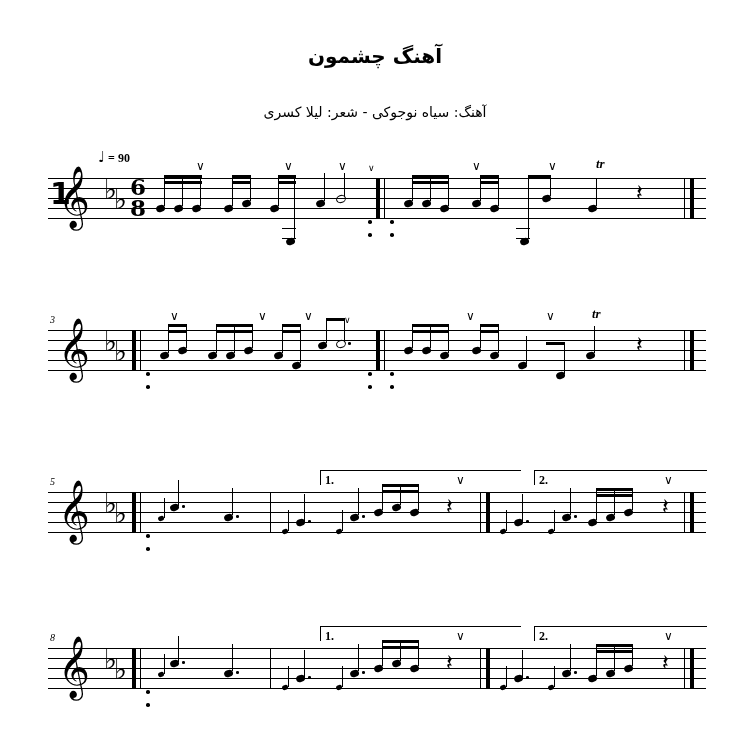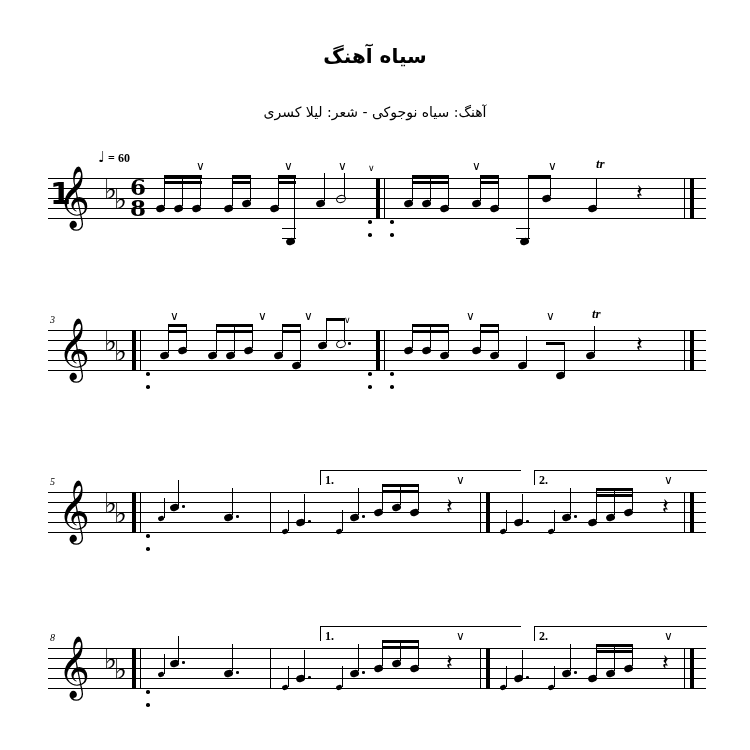--- a/index.html
+++ b/index.html
@@ -102,28 +102,28 @@
     position:absolute;left:4px;top:2px;
     font-family:"Liberation Serif", serif;
     font-size:12px;font-weight:bold;
   }
 </style>
 </head>
 <body>
 
 <div class="sheet">
 
-  <div class="title">سیاه آهنگ</div>
+  <div class="title">آهنگ چشمون</div>
   <div class="credits">آهنگ: سیاه نوجوکی - شعر: لیلا کسری</div>
 
   <div class="system" style="top:148px;">
 
     <div class="tempo" style="left:98px;top:0px;">
       <span class="note">♩</span>
-      <span>= 60</span>
+      <span>= 90</span>
     </div>
 
     <div class="big-num">1</div>
 
     <div class="staff">
       <div class="line"></div>
       <div class="line"></div>
       <div class="line"></div>
       <div class="line"></div>
       <div class="line"></div>

